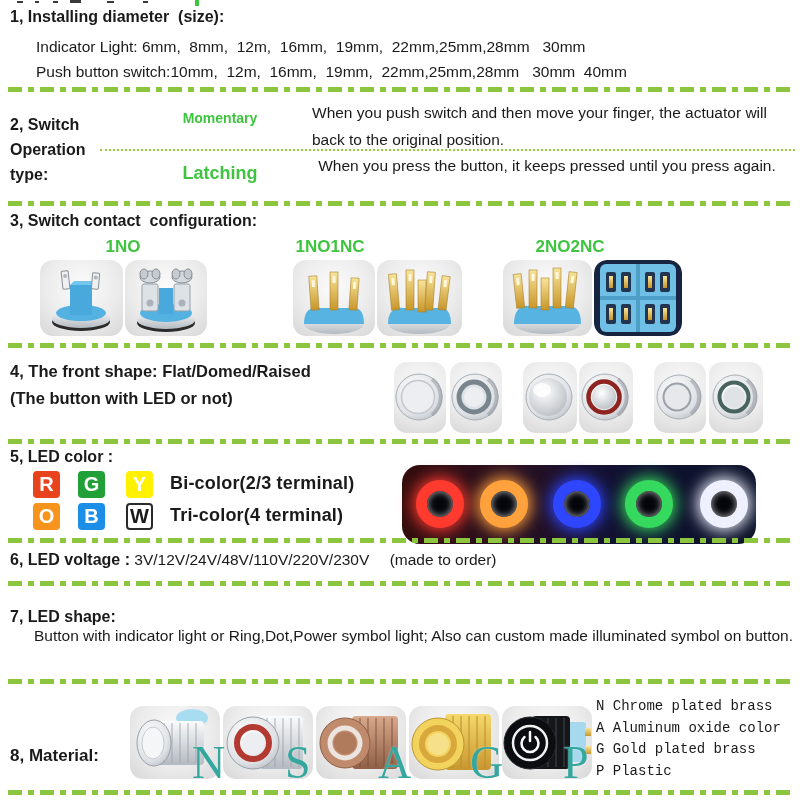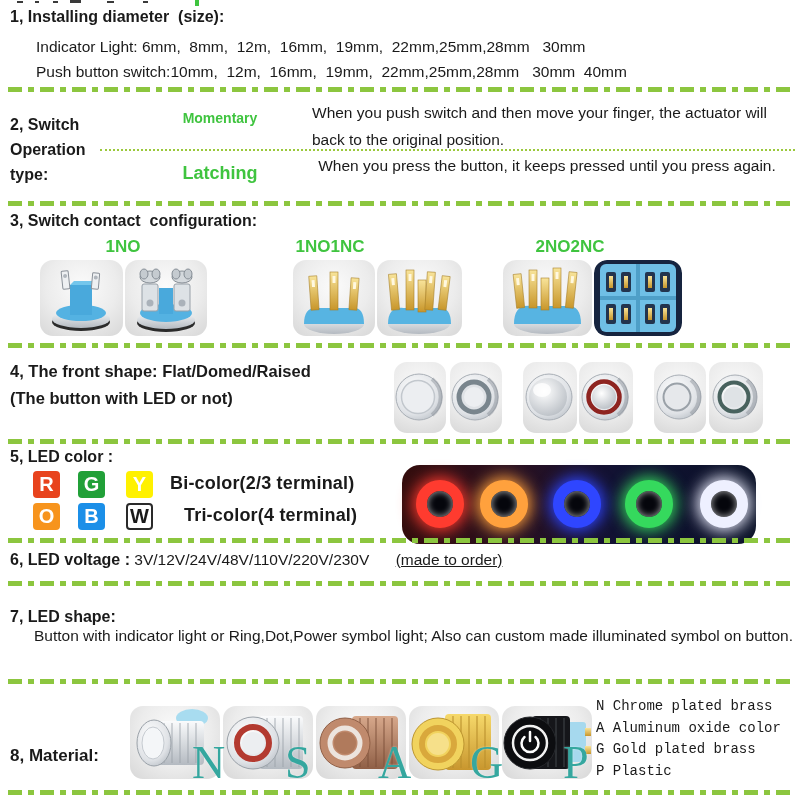--- a/index.html
+++ b/index.html
@@ -294,36 +294,36 @@
 
   <div>
     <div class="abs h pre" style="left:10px;top:448px;">5, LED color :</div>
     <div class="chip" style="left: 33px; top: 471px; background-color: rgb(232, 67, 29);">R</div>
     <div class="chip" style="left: 78px; top: 471px; background-color: rgb(33, 160, 56);">G</div>
     <div class="chip" style="left: 126px; top: 471px; background-color: rgb(255, 241, 0);">Y</div>
     <div class="chip" style="left: 33px; top: 503px; background-color: rgb(247, 148, 29);">O</div>
     <div class="chip" style="left: 78px; top: 503px; background-color: rgb(27, 143, 232);">B</div>
     <div class="chip w" style="left:126px;top:503px;">W</div>
     <div class="lbl-script" style="left:170px;top:473px;">Bi-color(2/3 terminal)</div>
-    <div class="lbl-script" style="left:184px;top:505px;text-align:center;">Tri-color(4 terminal)</div>
+    <div class="lbl-script" style="left:170px;top:505px;text-align:center;">Tri-color(4 terminal)</div>
 
     <div id="led-strip">
       <span class="ring" style="left: 14px; border-color: rgb(255, 59, 47); --glow: #ff3b2f;"></span>
       <span class="ring" style="left: 78px; border-color: rgb(255, 161, 61); --glow: #ffa13d;"></span>
       <span class="ring" style="left: 151px; border-color: rgb(47, 70, 255); --glow: #2f46ff;"></span>
       <span class="ring" style="left: 223px; border-color: rgb(53, 217, 93); --glow: #35d95d;"></span>
       <span class="ring" style="left: 298px; border-color: rgb(238, 240, 255); --glow: #eef0ff;"></span>
     </div>
   </div>
   <div class="divider" style="top:538px;"></div>
 
   <div class="abs" style="left:10px;top:551px;font-size:15.5px;">
     <span class="bold" style="font-size:16px;">6, LED voltage :</span>
     <span>3V/12V/24V/48V/110V/220V/230V</span>
-    <span style="margin-left:22px;text-decoration:underline;">(made to order)</span>
+    <span style="margin-left:16px;">(made to order)</span>
   </div>
   <div class="divider" style="top:581px;"></div>
 
   <div>
     <div class="abs h" style="left:10px;top:592px;margin-top:16px;">7, LED shape:</div>
     <div class="abs body-text" style="left:10px;top:622px;width:770px;line-height:27px;">Button with indicator light or Ring,Dot,Power symbol light;  Also can custom made illuminated symbol on button.</div>
   </div>
   <div class="divider" style="top:679px;"></div>
 
   <div>

